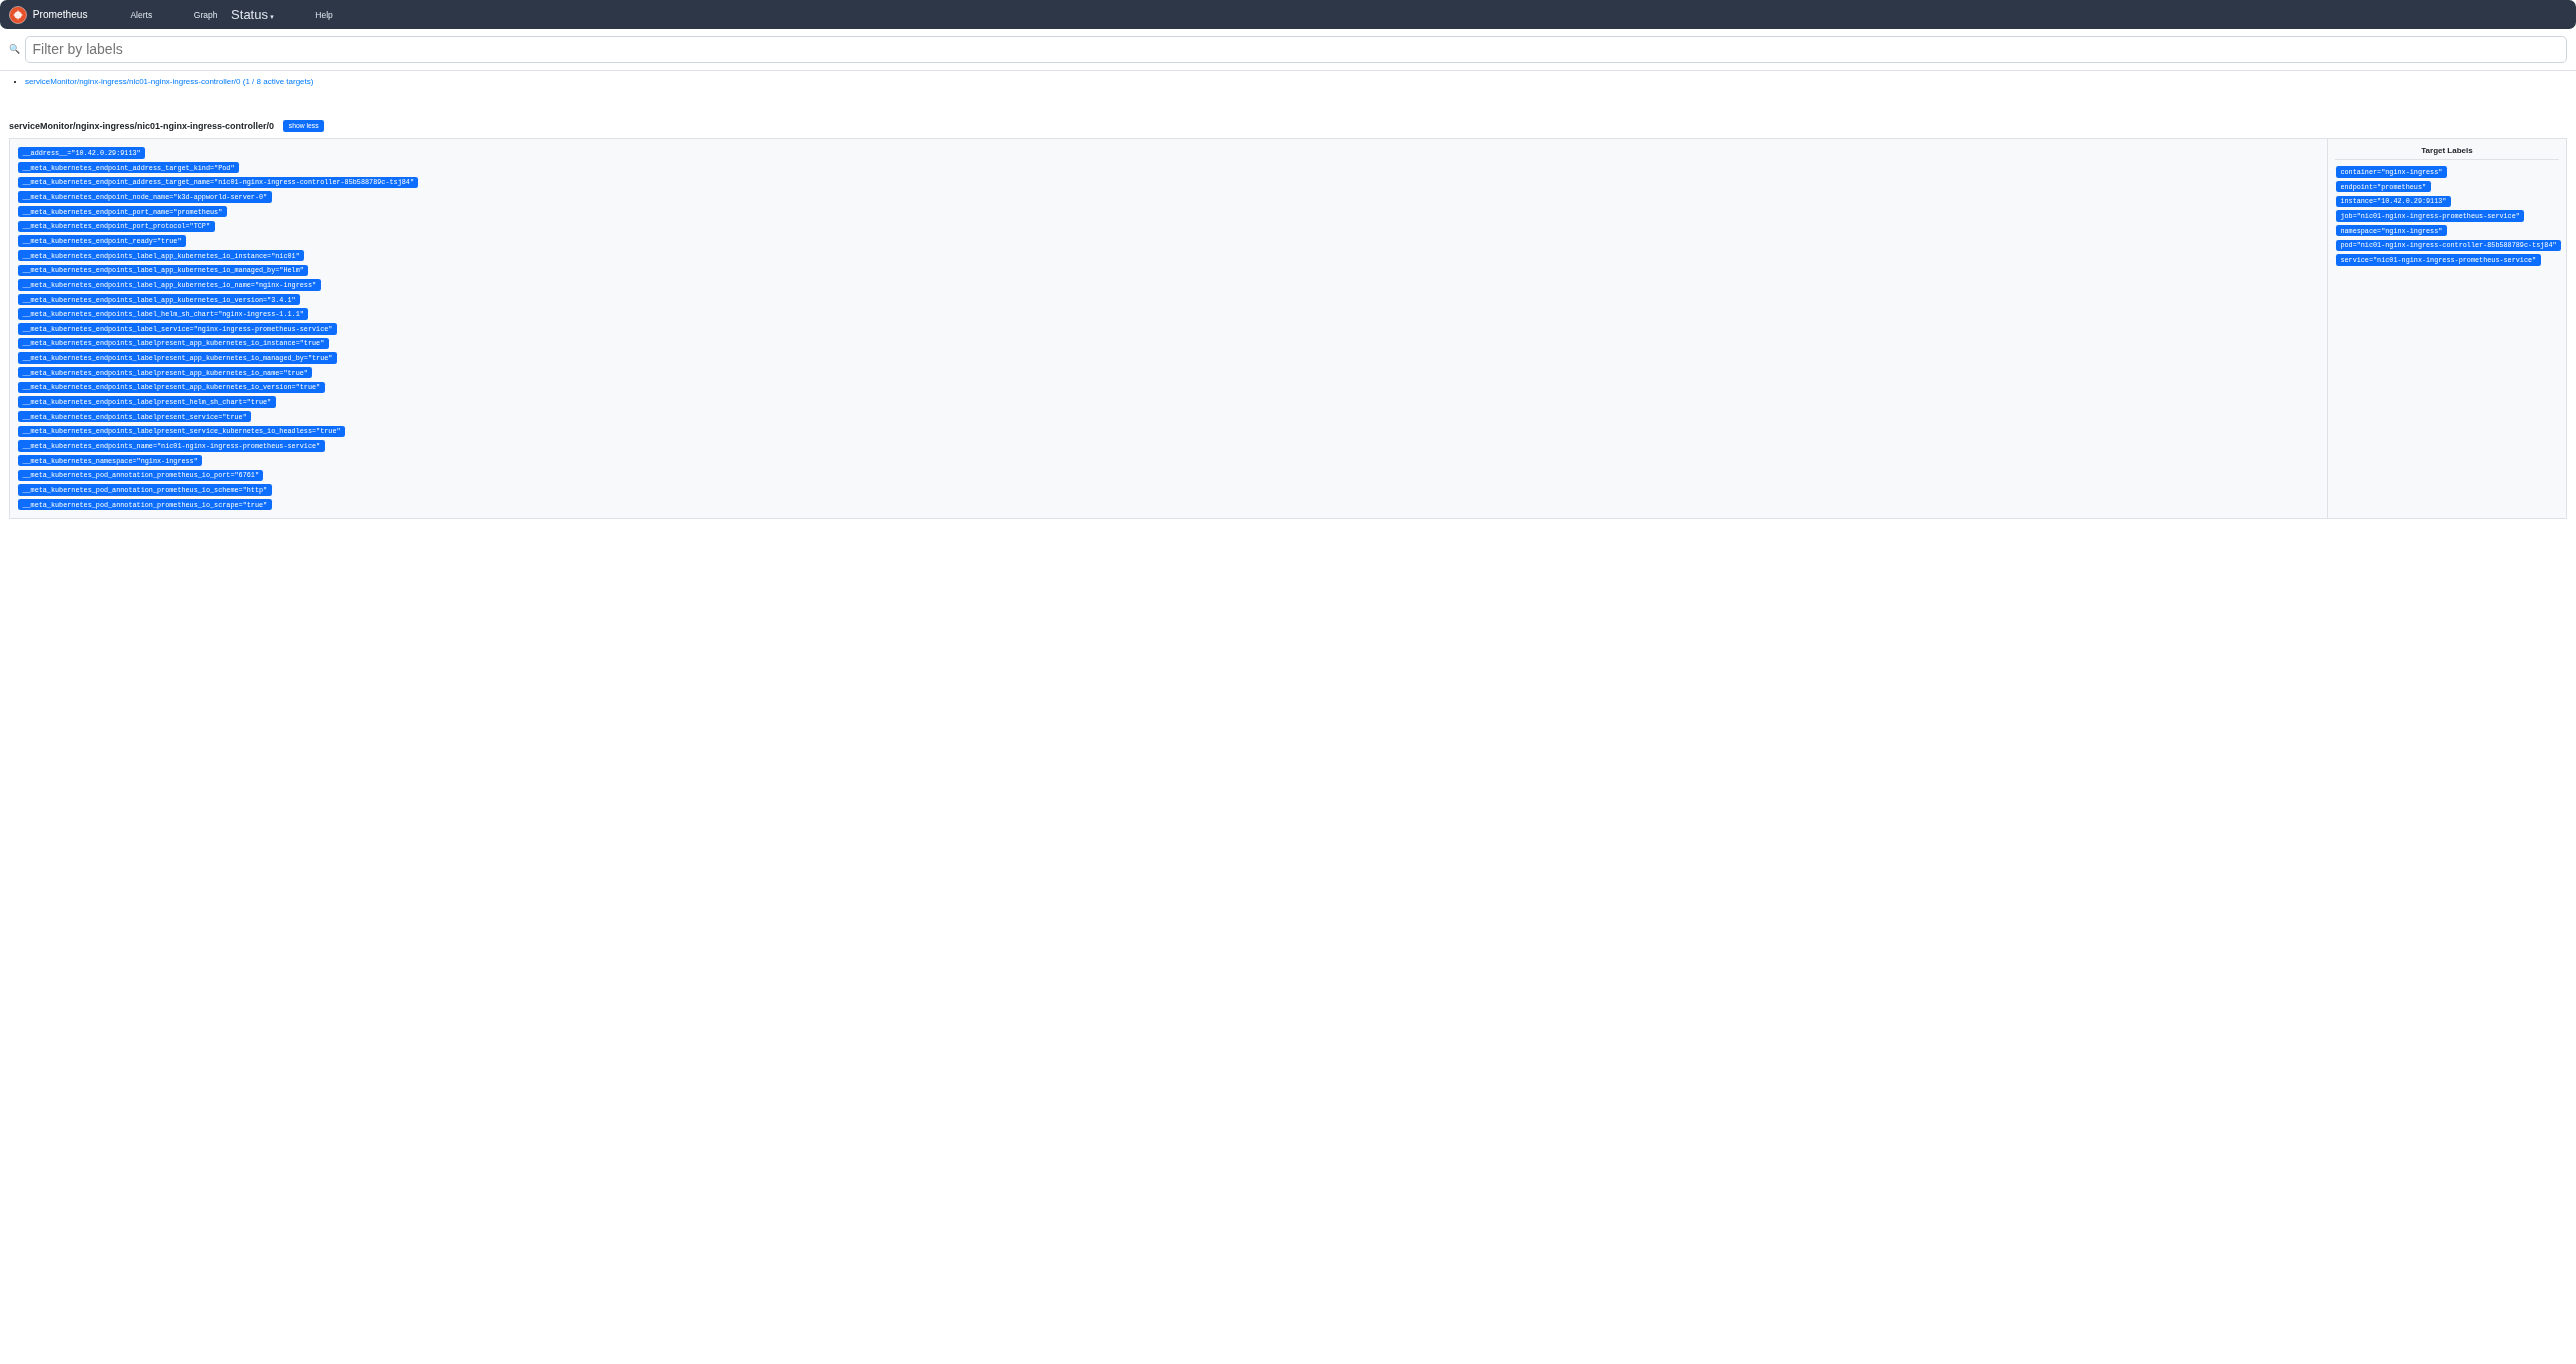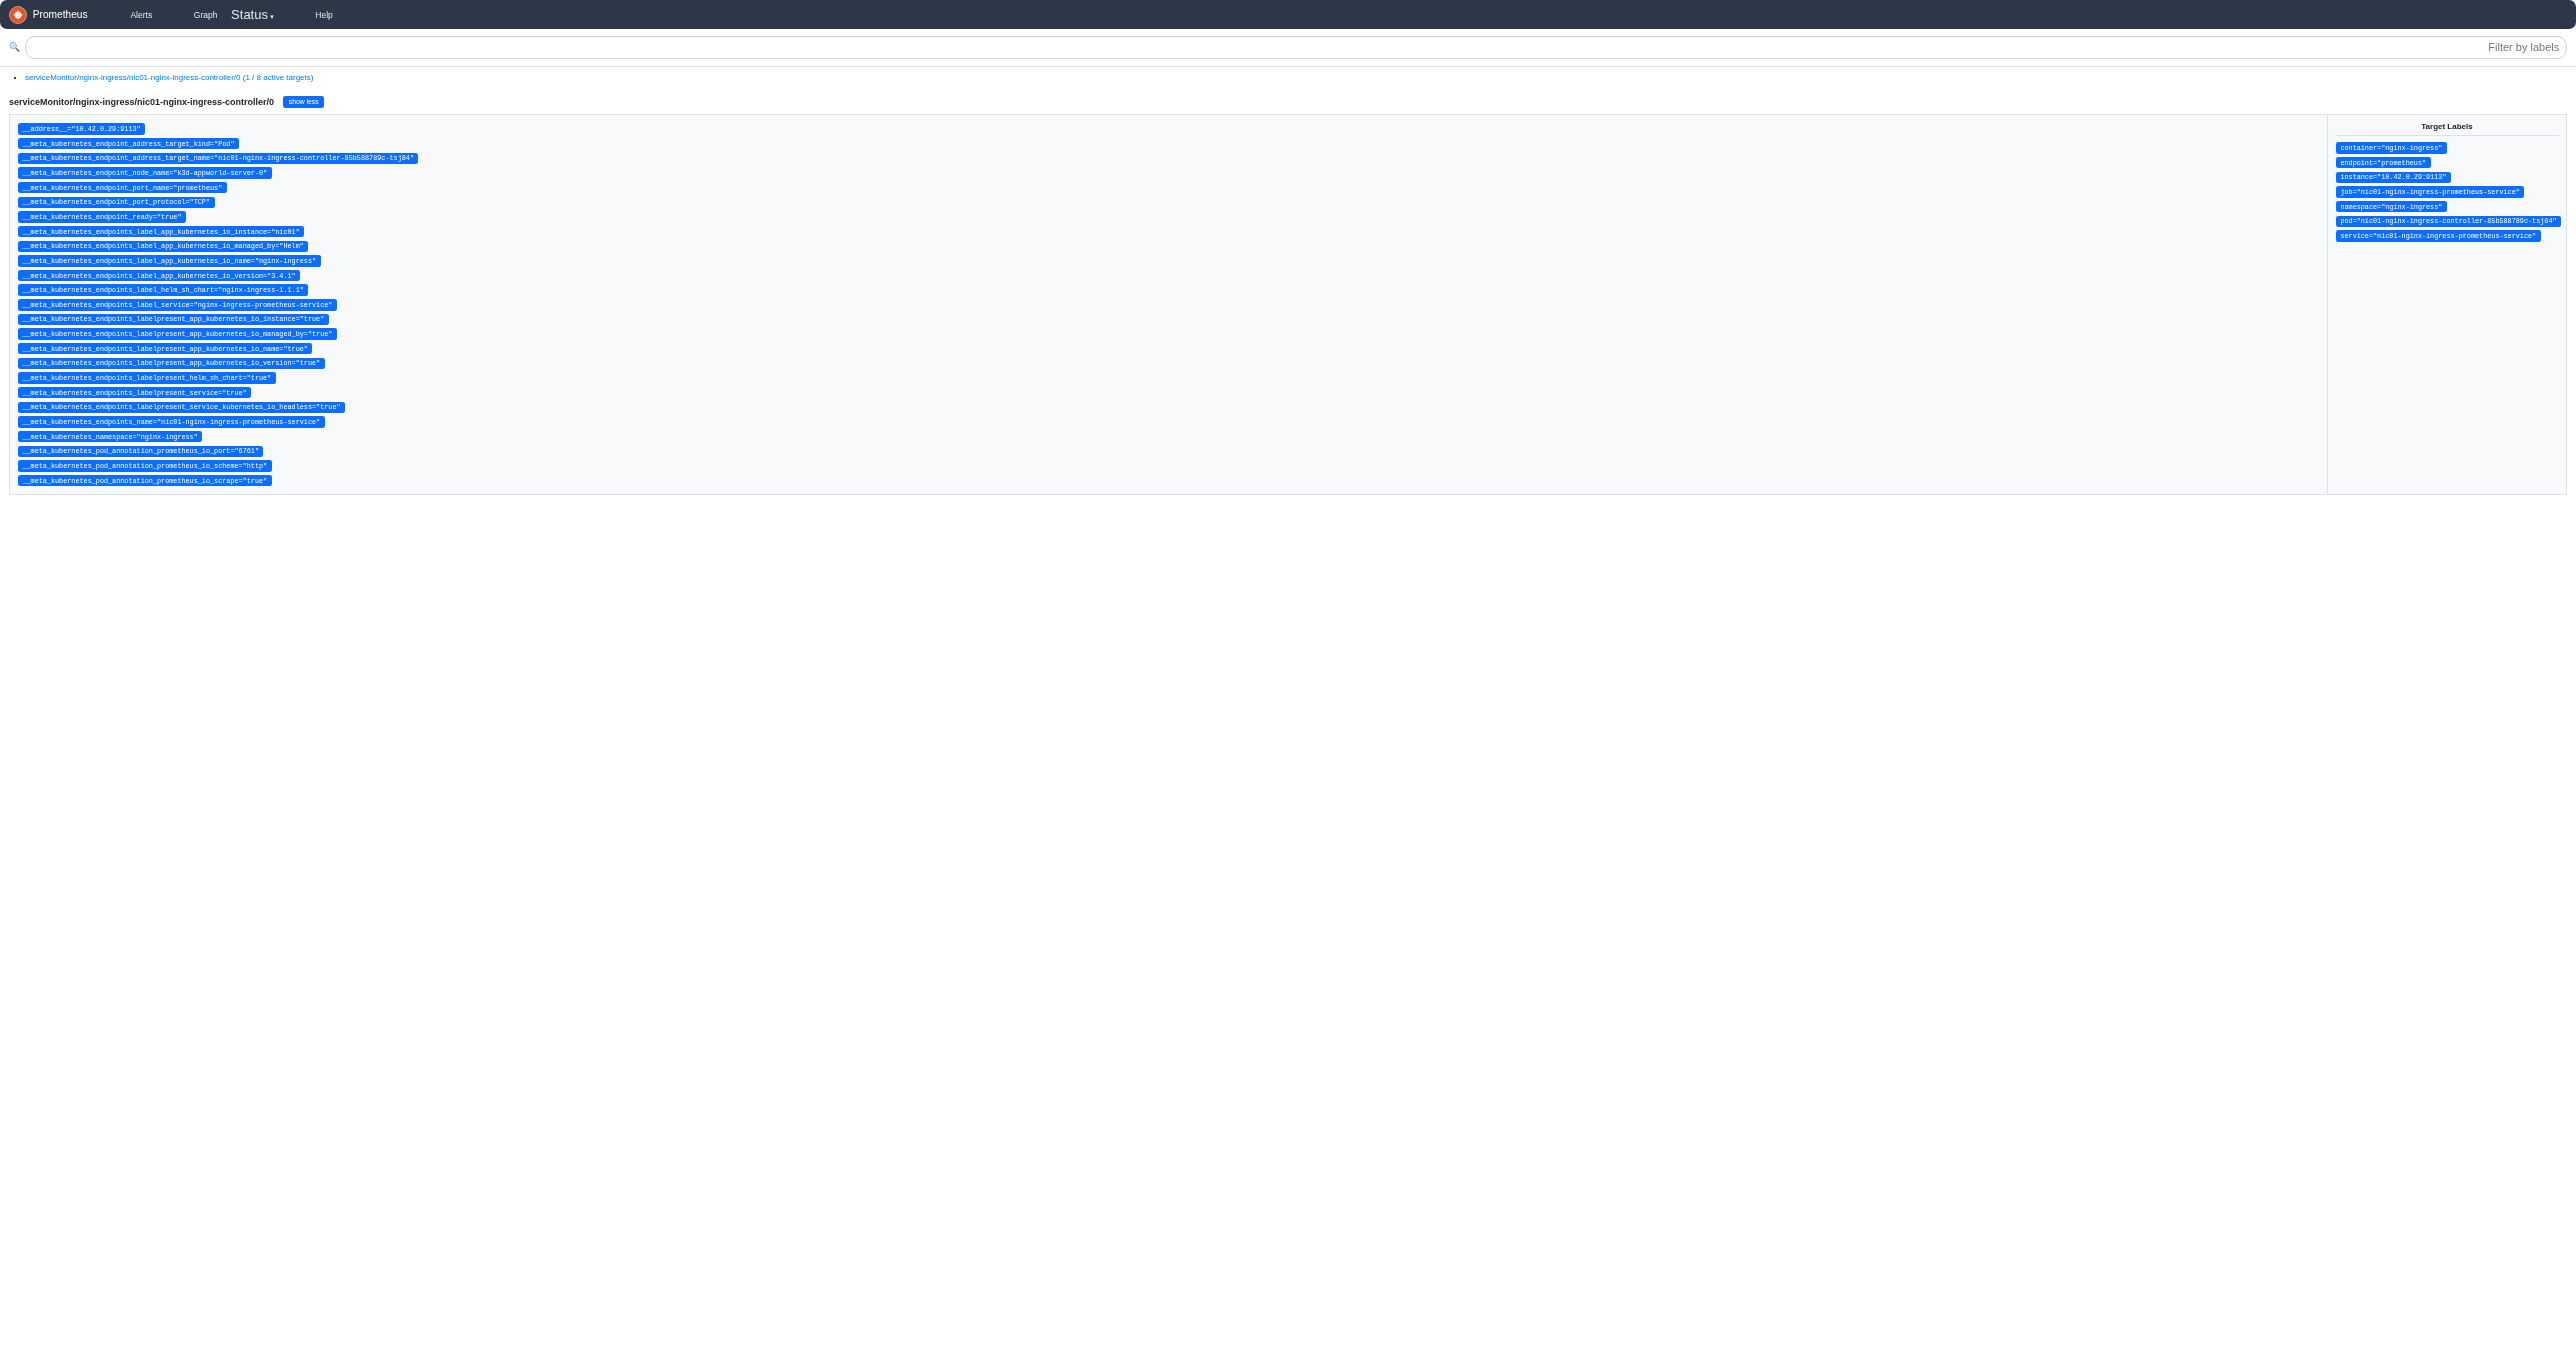--- a/index.html
+++ b/index.html
@@ -53,24 +53,23 @@
       padding: 6.8px 9px;
       border-bottom: 0.6px solid #dee2e6;
       display: flex;
       align-items: center;
       gap: 4.5px;
     }
     .filter-input {
       flex: 1;
       padding: 4.5px 6.8px;
       border: 0.6px solid #ced4da;
-      border-radius: 10px;
-      font-size: 11px;
+      border-radius: 5px;
+      font-size: 14px;
       outline: none;
-      text-align: right;
     }
 
     
     .service-monitor-link-section {
       padding: 6.8px 13.6px;
     }
     .service-monitor-link-section ul {
       list-style: disc;
       padding-left: 11.3px;
     }
@@ -81,20 +80,21 @@
 
     
     .target-section {
       padding: 6.8px 9px 0 9px;
     }
     .target-header {
       display: flex;
       align-items: center;
       gap: 9px;
       margin-bottom: 6.8px;
+      margin-top: 20px;
     }
     .target-title {
       font-size: 9px;
       font-weight: 600;
       color: #212529;
     }
     .show-less-btn {
       background: #0d6efd;
       color: #fff;
       border: none;

